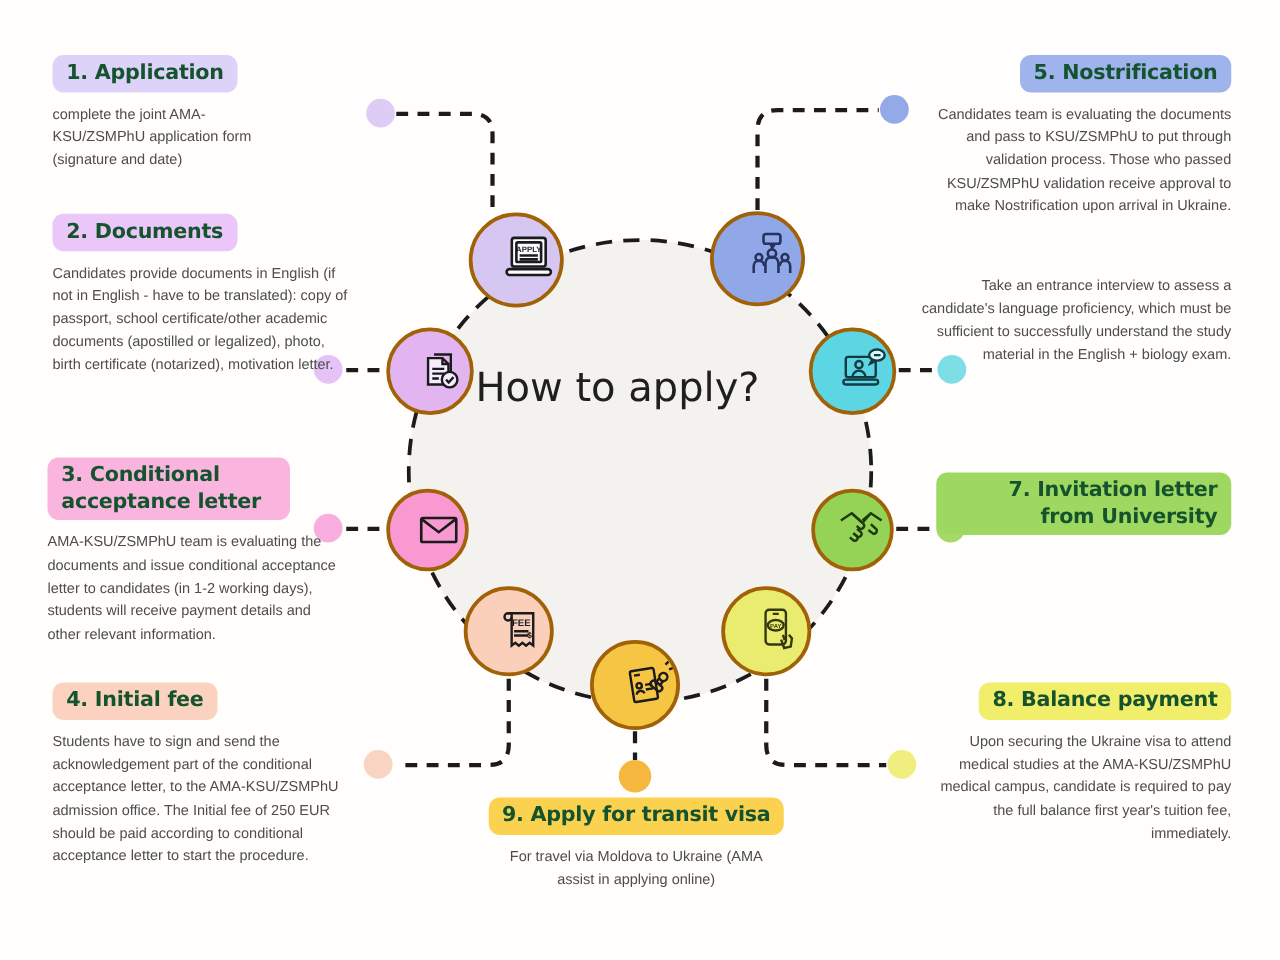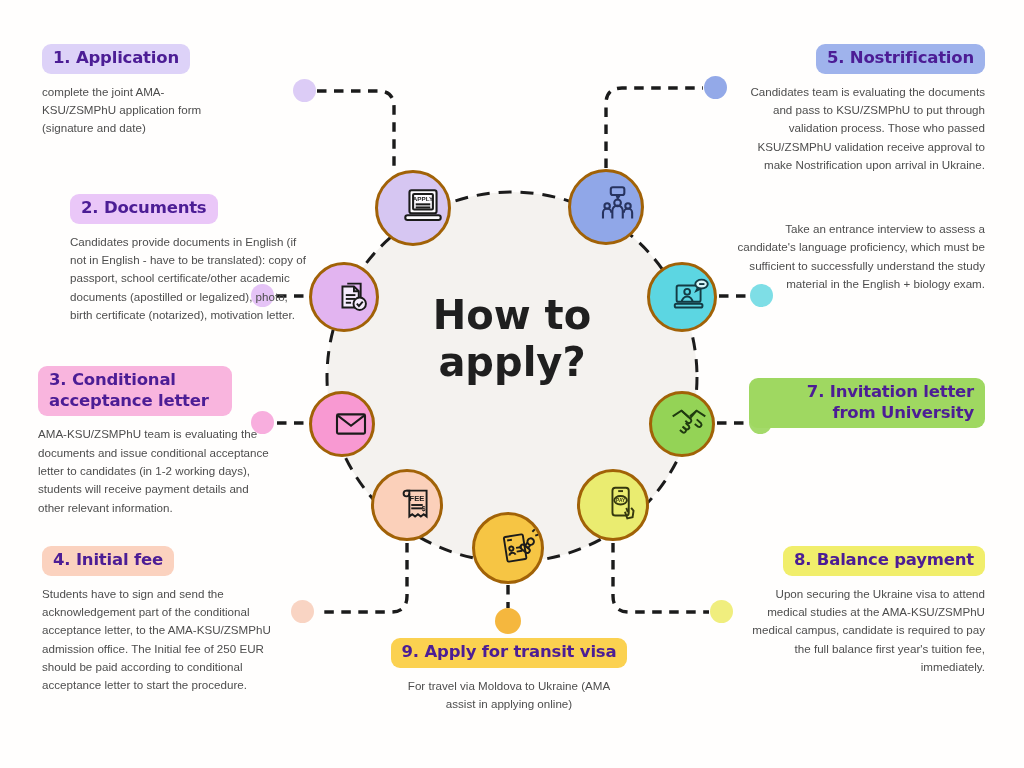--- a/index.html
+++ b/index.html
@@ -5,43 +5,43 @@
   html,body{margin:0;padding:0;}
   body{
     width:1024px;height:768px;position:relative;overflow:hidden;
     background:#fffefd;
     font-family:"Liberation Sans", sans-serif;
   }
   .stage{position:absolute;inset:0;width:1024px;height:768px;}
   svg.overlay{position:absolute;left:0;top:0;}
   
   .center-title{
-    position:absolute;left:392px;top:292px;width:240px;
+    position:absolute;left:374px;top:292px;width:240px;
     text-align:center;font-family:"DejaVu Sans", sans-serif;
-    font-weight:700;font-size:40px;line-height:1.18;color:#1f1f1f;
+    font-weight:400;font-size:32px;line-height:1.18;color:#1f1f1f;
   }
   
   .node{
     position:absolute;box-sizing:border-box;border:3px solid #a16207;
     border-radius:50%;background:var(--node,#eee);
     display:flex;align-items:center;justify-content:flex-end;
   }
   .node svg{display:block;}
   
   .dot{
     position:absolute;width:23px;height:23px;border-radius:50%;
     background:var(--dot,#ccc);
   }
   .dot.big{width:26px;height:26px;}
   
   .panel{position:absolute;}
   .panel .badge{
     display:inline-block;background:var(--badge,#eee);
     border-radius:9px;padding:4px 11px 5px;
-    font-weight:700;font-size:16.5px;color:#4c1d95;line-height:1.25;
+    font-weight:700;font-size:16.5px;color:#14532d;line-height:1.25;
     font-family:"DejaVu Sans", sans-serif;letter-spacing:-0.2px;
   }
   .panel .body{
     margin-top:9px;font-size:11.6px;line-height:1.58;color:#4d4d4d;
   }
   .panel.left{text-align:left;}
   .panel.right{text-align:right;}
   .panel.center{text-align:center;}
   .badge.w170{max-width:172px;}
   .badge.w212{max-width:214px;}
@@ -204,21 +204,21 @@
   <div class="dot" style="left: 749px; top: 411px; --badge: #9fd861; --node: #94d356; --dot: #a4da6a;"></div>
   <div class="dot" style="left: 291px; top: 600px; --badge: #fbd2bf; --node: #fbd0ba; --dot: #f9d4c3;"></div>
   <div class="dot" style="left: 710px; top: 600px; --badge: #f1ee6b; --node: #eaec70; --dot: #f0ee7e;"></div>
   <div class="dot big" style="left: 495px; top: 608px; --badge: #fbd150; --node: #f6c544; --dot: #f5b73e;"></div>
 
   <div class="panel left" style="left: 42px; top: 44px; width: 232px; --badge: #ddd2f8; --node: #d6c6f2; --dot: #dcccf6;">
     <span class="badge">1. Application</span>
     <div class="body" style="width:196px;">complete the joint AMA-KSU/ZSMPhU application form (signature and date)</div>
   </div>
 
-  <div class="panel left" style="left: 42px; top: 194px; width: 238px; margin-left: 28px; --badge: #eac7f8; --node: #e2b4f0; --dot: #e5c3f6;">
+  <div class="panel left" style="left: 42px; top: 171px; width: 238px; --badge: #eac7f8; --node: #e2b4f0; --dot: #e5c3f6;">
     <span class="badge">2. Documents</span>
     <div class="body">Candidates provide documents in English (if not in English - have to be translated): copy of passport, school certificate/other academic documents (apostilled or legalized), photo, birth certificate (notarized), motivation letter.</div>
   </div>
 
   <div class="panel left" style="left: 38px; top: 366px; width: 240px; --badge: #f9b5de; --node: #f899d2; --dot: #f8aede;">
     <span class="badge w170">3. Conditional acceptance letter</span>
     <div class="body">AMA-KSU/ZSMPhU team is evaluating the documents and issue conditional acceptance letter to candidates (in 1-2 working days), students will receive payment details and other relevant information.</div>
   </div>
 
   <div class="panel left" style="left: 42px; top: 546px; width: 240px; --badge: #fbd2bf; --node: #fbd0ba; --dot: #f9d4c3;">

